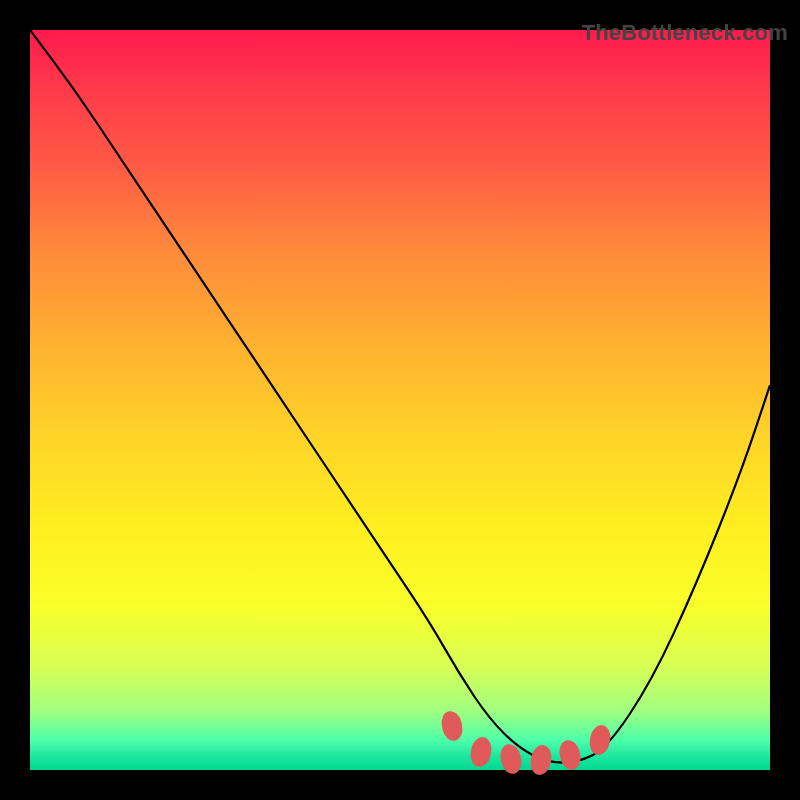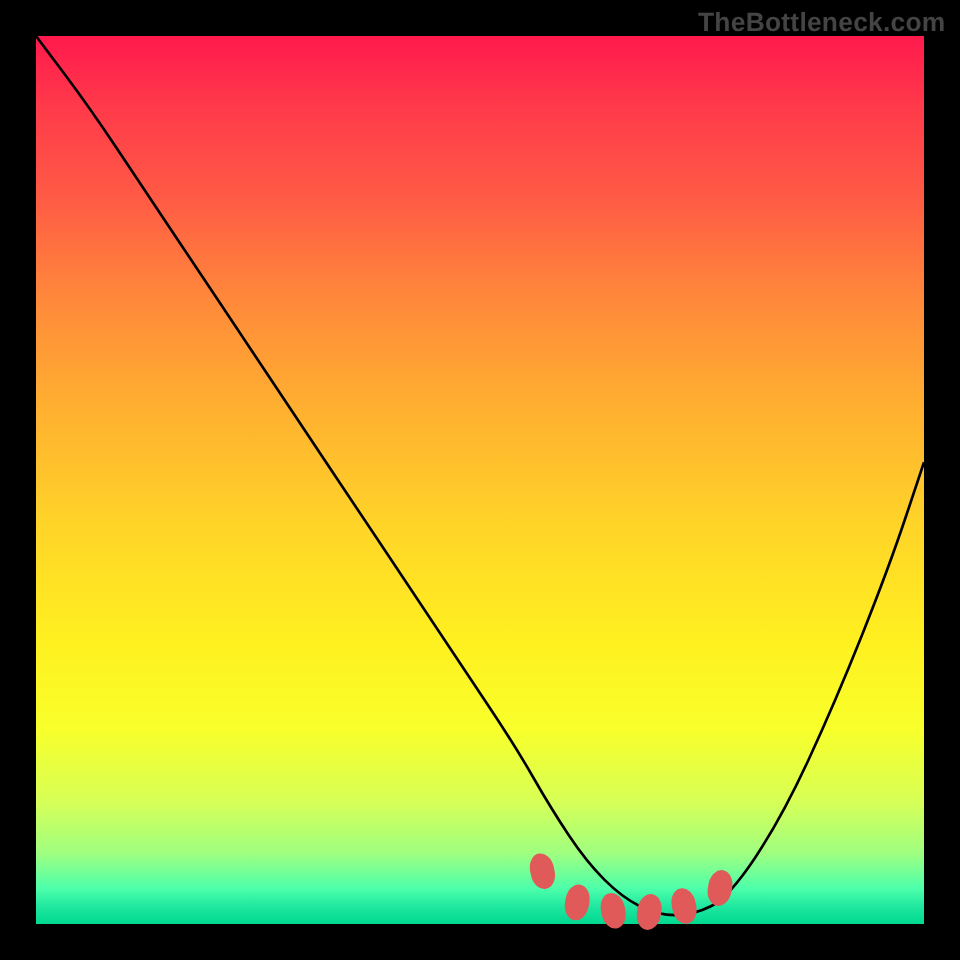--- a/index.html
+++ b/index.html
@@ -28,21 +28,21 @@
       #f8ff2a 78%,
       #d8ff55 86%,
       #a0ff80 92%,
       #4dffaa 96%,
       #20e8a0 98%,
       #00d890 100%
     );
   }
   .watermark {
     position: absolute;
-    top: 6px;
+    top: 20px;
     right: 12px;
     color: #444;
     font-size: 22px;
     font-weight: 600;
     letter-spacing: 0.2px;
     z-index: 5;
   }
   svg.curve {
     position: absolute;
     left: 0;

